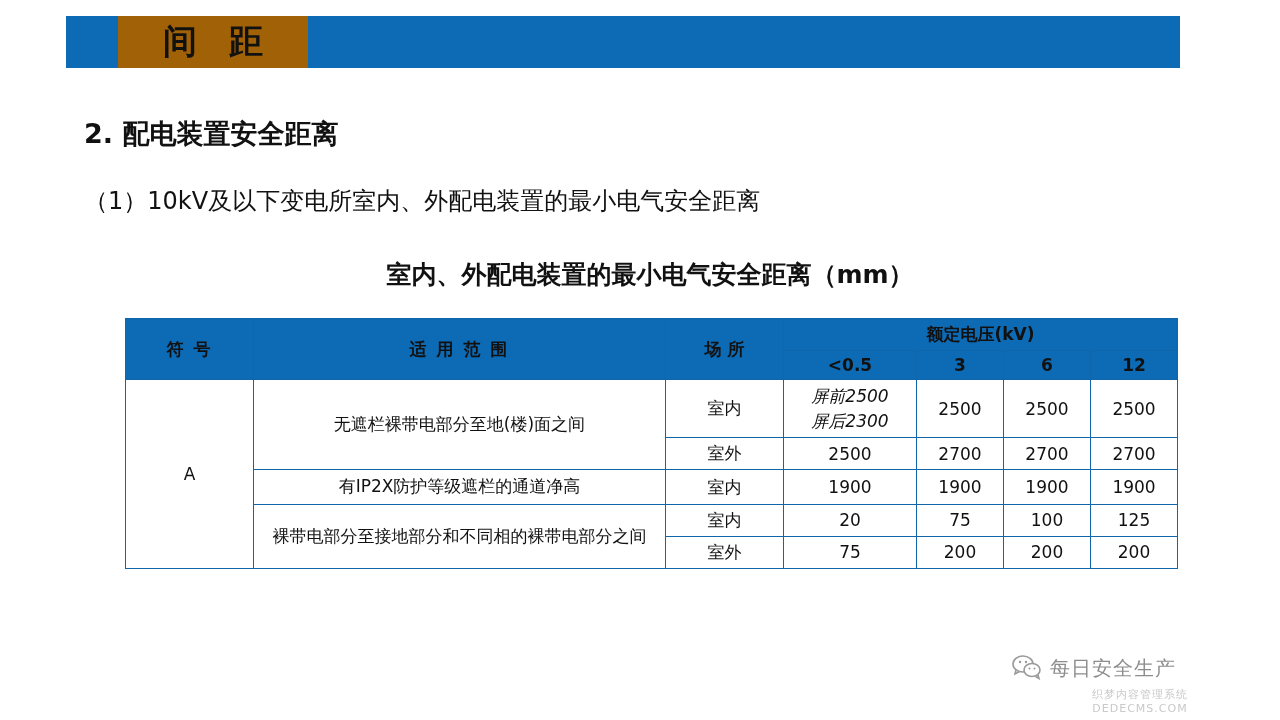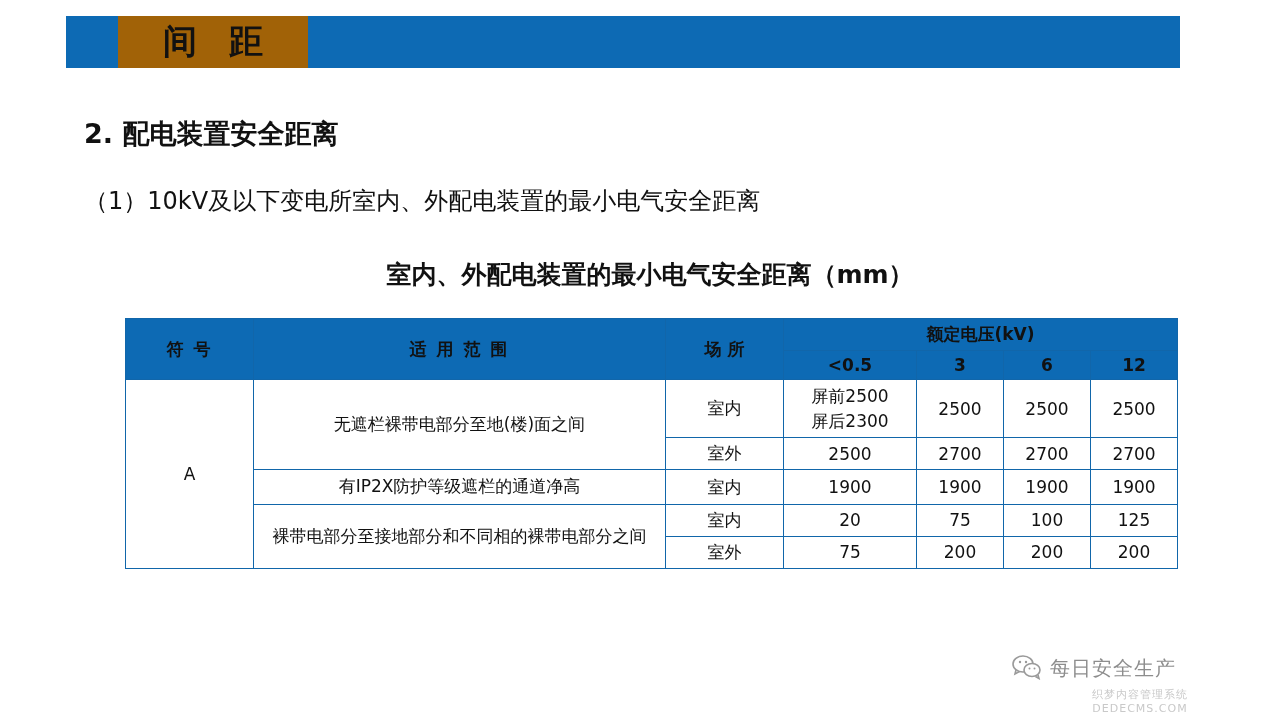--- a/index.html
+++ b/index.html
@@ -148,20 +148,21 @@
     padding: 6px 10px;
     line-height: 1.5;
     margin-left: 48px;
   }
   .place-cell {
     font-size: 18px;
   }
   .two-line {
     line-height: 1.45;
     font-size: 16px;
+    font-style: italic;
   }
 
   
   .wechat-wm {
     position: absolute;
     left: 1012px;
     top: 655px;
     display: flex;
     color: #9a9a9a;
   }

